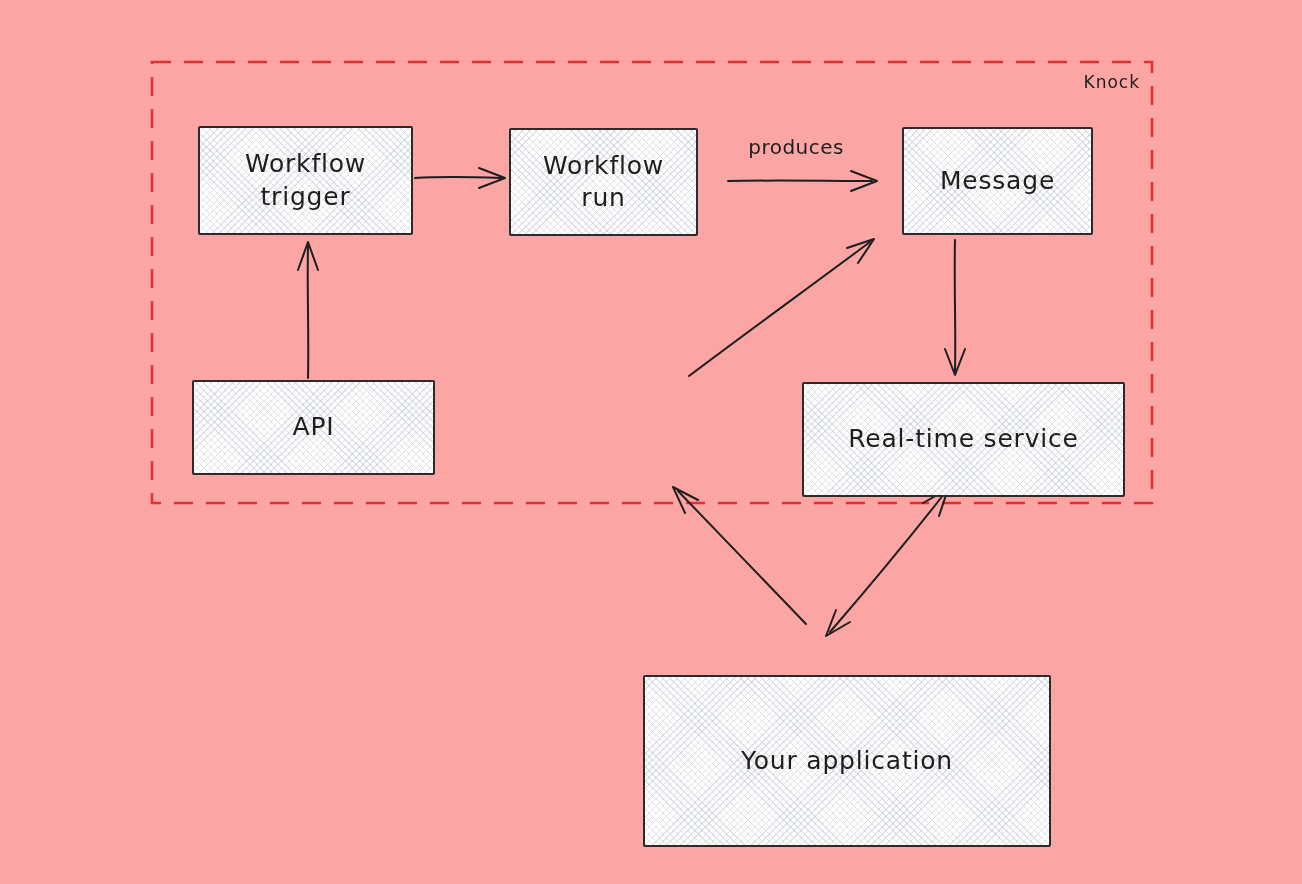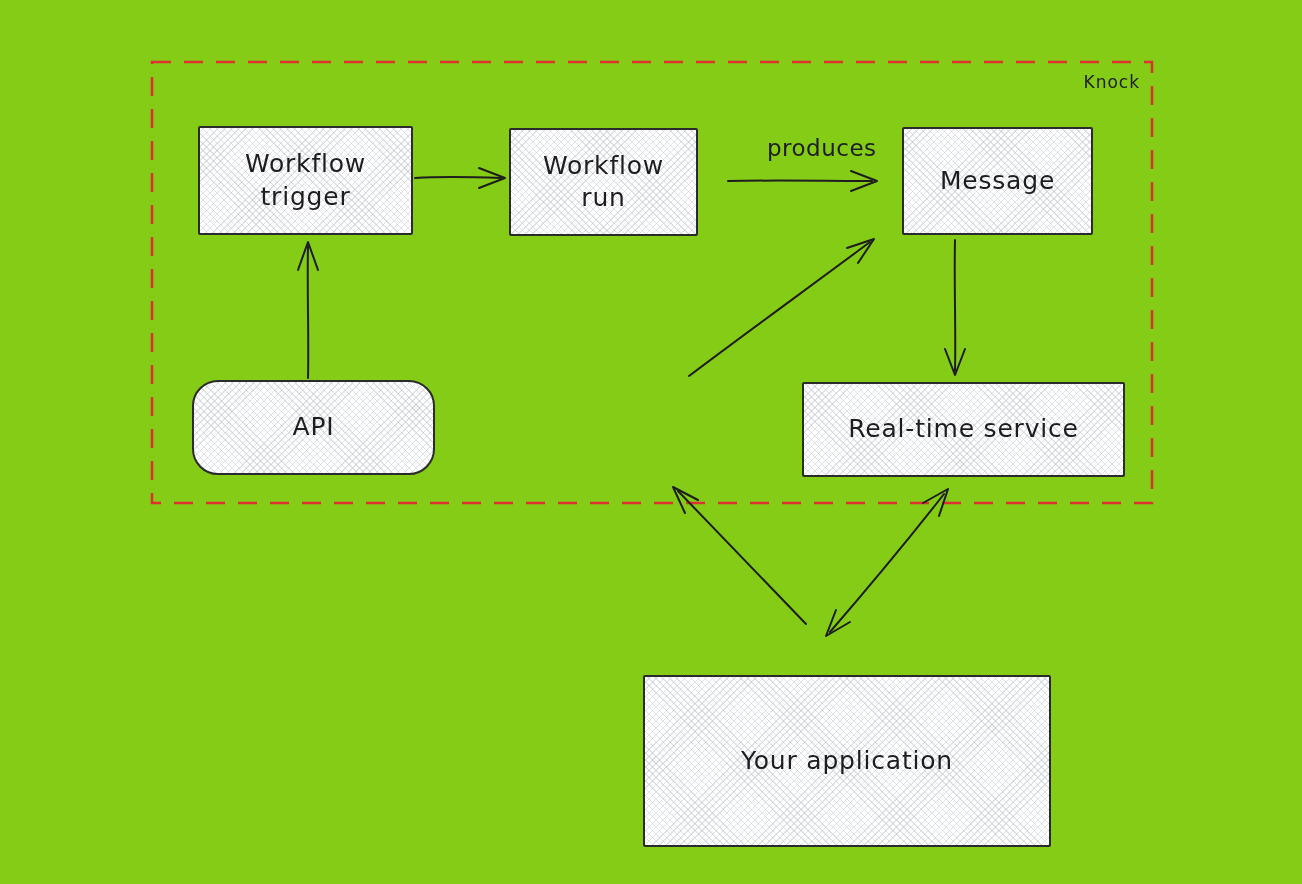--- a/index.html
+++ b/index.html
@@ -4,21 +4,21 @@
 <style>
   html, body {
     margin: 0;
     padding: 0;
     background: #ffffff;
   }
   .canvas {
     position: relative;
     width: 1302px;
     height: 884px;
-    background: #84cc16;
+    background: #fca5a5;
     font-family: "DejaVu Sans", sans-serif;
     color: #1e1e1e;
     overflow: hidden;
     text-decoration: underline;
   }
   .arrows-layer {
     position: absolute;
     left: 0;
     top: 0;
     z-index: 1;
@@ -54,45 +54,44 @@
     letter-spacing: 0.8px;
     line-height: 1.3;
     text-align: center;
     white-space: pre-line;
     padding: 0 8px;
   }
   
   .n-workflow-trigger { left: 198px; top: 126px; width: 215px; height: 109px; }
   .n-workflow-run     { left: 509px; top: 128px; width: 189px; height: 108px; }
   .n-message          { left: 882px; top: 127px; width: 191px; height: 108px; margin-left: 20px; }
-  .n-api              { left: 192px; top: 380px; width: 243px; height: 95px; border-radius: 26px;  }
+  .n-api              { left: 192px; top: 380px; width: 243px; height: 95px;  }
   .n-client-api       { left: 509px; top: 382px; width: 247px; height: 96px;  }
-  .n-realtime         { left: 802px; top: 382px; width: 323px; height: 95px;  }
+  .n-realtime         { left: 802px; top: 382px; width: 323px; height: 115px;  }
   .n-your-app         { left: 643px; top: 675px; width: 408px; height: 172px; }
 
   .knock-label {
     position: absolute;
     z-index: 2;
     left: 1020px;
     top: 72px;
     width: 120px;
     text-align: right;
     font-size: 17px;
     letter-spacing: 1px;
   }
   .produces-label {
     position: absolute;
     z-index: 2;
     left: 740px;
     top: 135px;
     width: 104px;
     text-align: right;
-    font-size: 23px;
+    font-size: 20px;
     letter-spacing: 0.5px;
-    margin-left: 27px;
   }
 </style>
 </head>
 <body>
 
 <div class="canvas">
 
   <svg class="arrows-layer" width="1302" height="884" viewBox="0 0 1302 884">
 
     <rect class="boundary" x="152" y="62" width="1000" height="441" stroke-dasharray="19 13"></rect>

